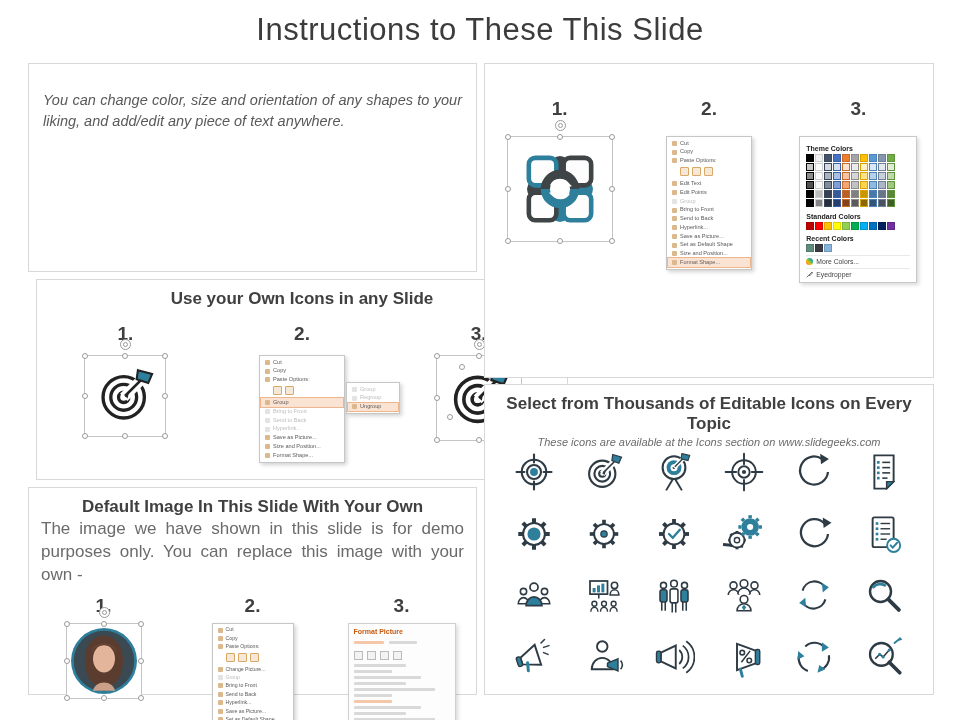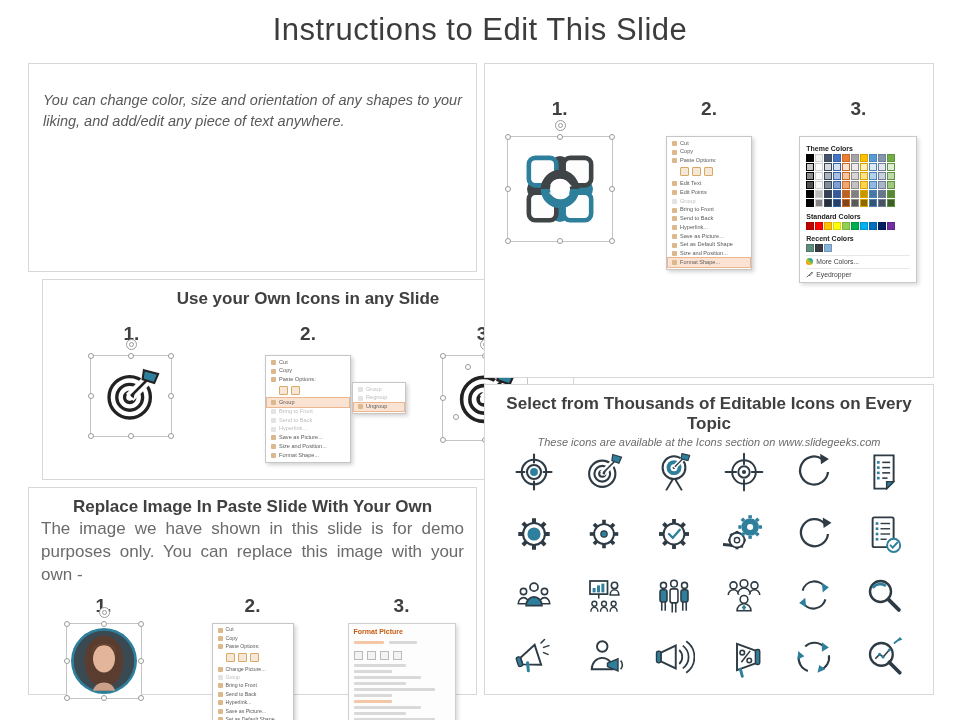--- a/index.html
+++ b/index.html
@@ -5,21 +5,21 @@
   html,body{margin:0;padding:0;background:#fff;}
   #slide{position:relative;width:960px;height:720px;background:#fff;outline:1px solid #e3e3e3;
          font-family:"Liberation Sans","DejaVu Sans",sans-serif;overflow:hidden;}
   .title{position:absolute;top:12px;left:0;width:100%;text-align:center;
          font-size:31px;color:#3c3c3c;letter-spacing:.5px;}
   .panel{position:absolute;background:#fff;border:1px solid #d8d8d8;box-sizing:border-box;}
   .panel .hdr{margin:9px 10px 0;text-align:center;font-size:17px;font-weight:bold;color:#404040;}
   .panel .sub{margin:1px 12px 0;font-size:17px;color:#6b6b6b;text-align:justify;line-height:1.35;}
   .panel .sub.it{font-style:italic;text-align:center;font-size:11px;}
   #p-edit{left:28px;top:63px;width:449px;height:209px;}
-  #p-ownicons{left:42px;top:279px;width:532px;height:201px;}
+  #p-ownicons{left:36px;top:279px;width:532px;height:201px;}
   #p-image{left:28px;top:487px;width:449px;height:208px;}
   #p-resize{left:484px;top:63px;width:450px;height:315px;}
   #p-select{left:484px;top:384px;width:450px;height:311px;}
   .para{font-style:italic;color:#595959;font-size:14.5px;line-height:1.45;
         margin:26px 14px 0;text-align:justify;}
   .steps{display:flex;margin-top:14px;}
   .steps div{flex:1;text-align:center;font-size:19px;font-weight:bold;color:#3f3f3f;}
   .thumbs{display:flex;align-items:flex-start;margin-top:10px;}
   .thumb{flex:1;display:flex;justify-content:center;}
   
@@ -66,21 +66,21 @@
   
   .icon-grid{position:absolute;left:14px;right:14px;top:56px;bottom:6px;
              display:grid;grid-template-columns:repeat(6,1fr);grid-template-rows:repeat(4,1fr);place-items:center;}
   .icon-cell{display:flex;align-items:center;justify-content:center;}
   svg{display:block;}
 </style>
 </head>
 <body>
 
 <div id="slide">
-  <div class="title">Instructions to Edit This Slide</div>
+  <div class="title">Instructions to These This Slide</div>
 
   <div class="panel" id="p-edit">
     <div class="para">You can change color, size and orientation of any shapes to your liking, and add/edit any piece of text anywhere.</div>
   </div>
 
   <div class="panel" id="p-ownicons">
     <div class="hdr">Use your Own Icons in any Slide</div>
     <div class="steps">
 
     <div>1.</div>
@@ -211,21 +211,21 @@
             <line x1="24" y1="24" x2="40" y2="8" stroke="#222" stroke-width="2"></line>
             <polygon points="34,4 45,7 42,14 33,11" fill="#2E7F9C" stroke="#222" stroke-width="1.6"></polygon>
             <polygon points="27,21 24,24 26,26" fill="#222"></polygon>
           </svg>
         </div>
       </div>
     </div>
   </div>
 
   <div class="panel" id="p-image">
-    <div class="hdr">Replace Image In Paste Slide With Your Own</div>
+    <div class="hdr">Default Image In This Slide With Your Own</div>
     <div class="sub">The image we have shown in this slide is for demo purposes only. You can replace this image with your own -</div>
     <div class="steps" style="margin-top:8px">
 
     <div>1.</div>
         <div>2.</div>
         <div>3.</div>
       </div>
     <div class="thumbs" style="margin-top:6px">
 
       <div class="thumb">

